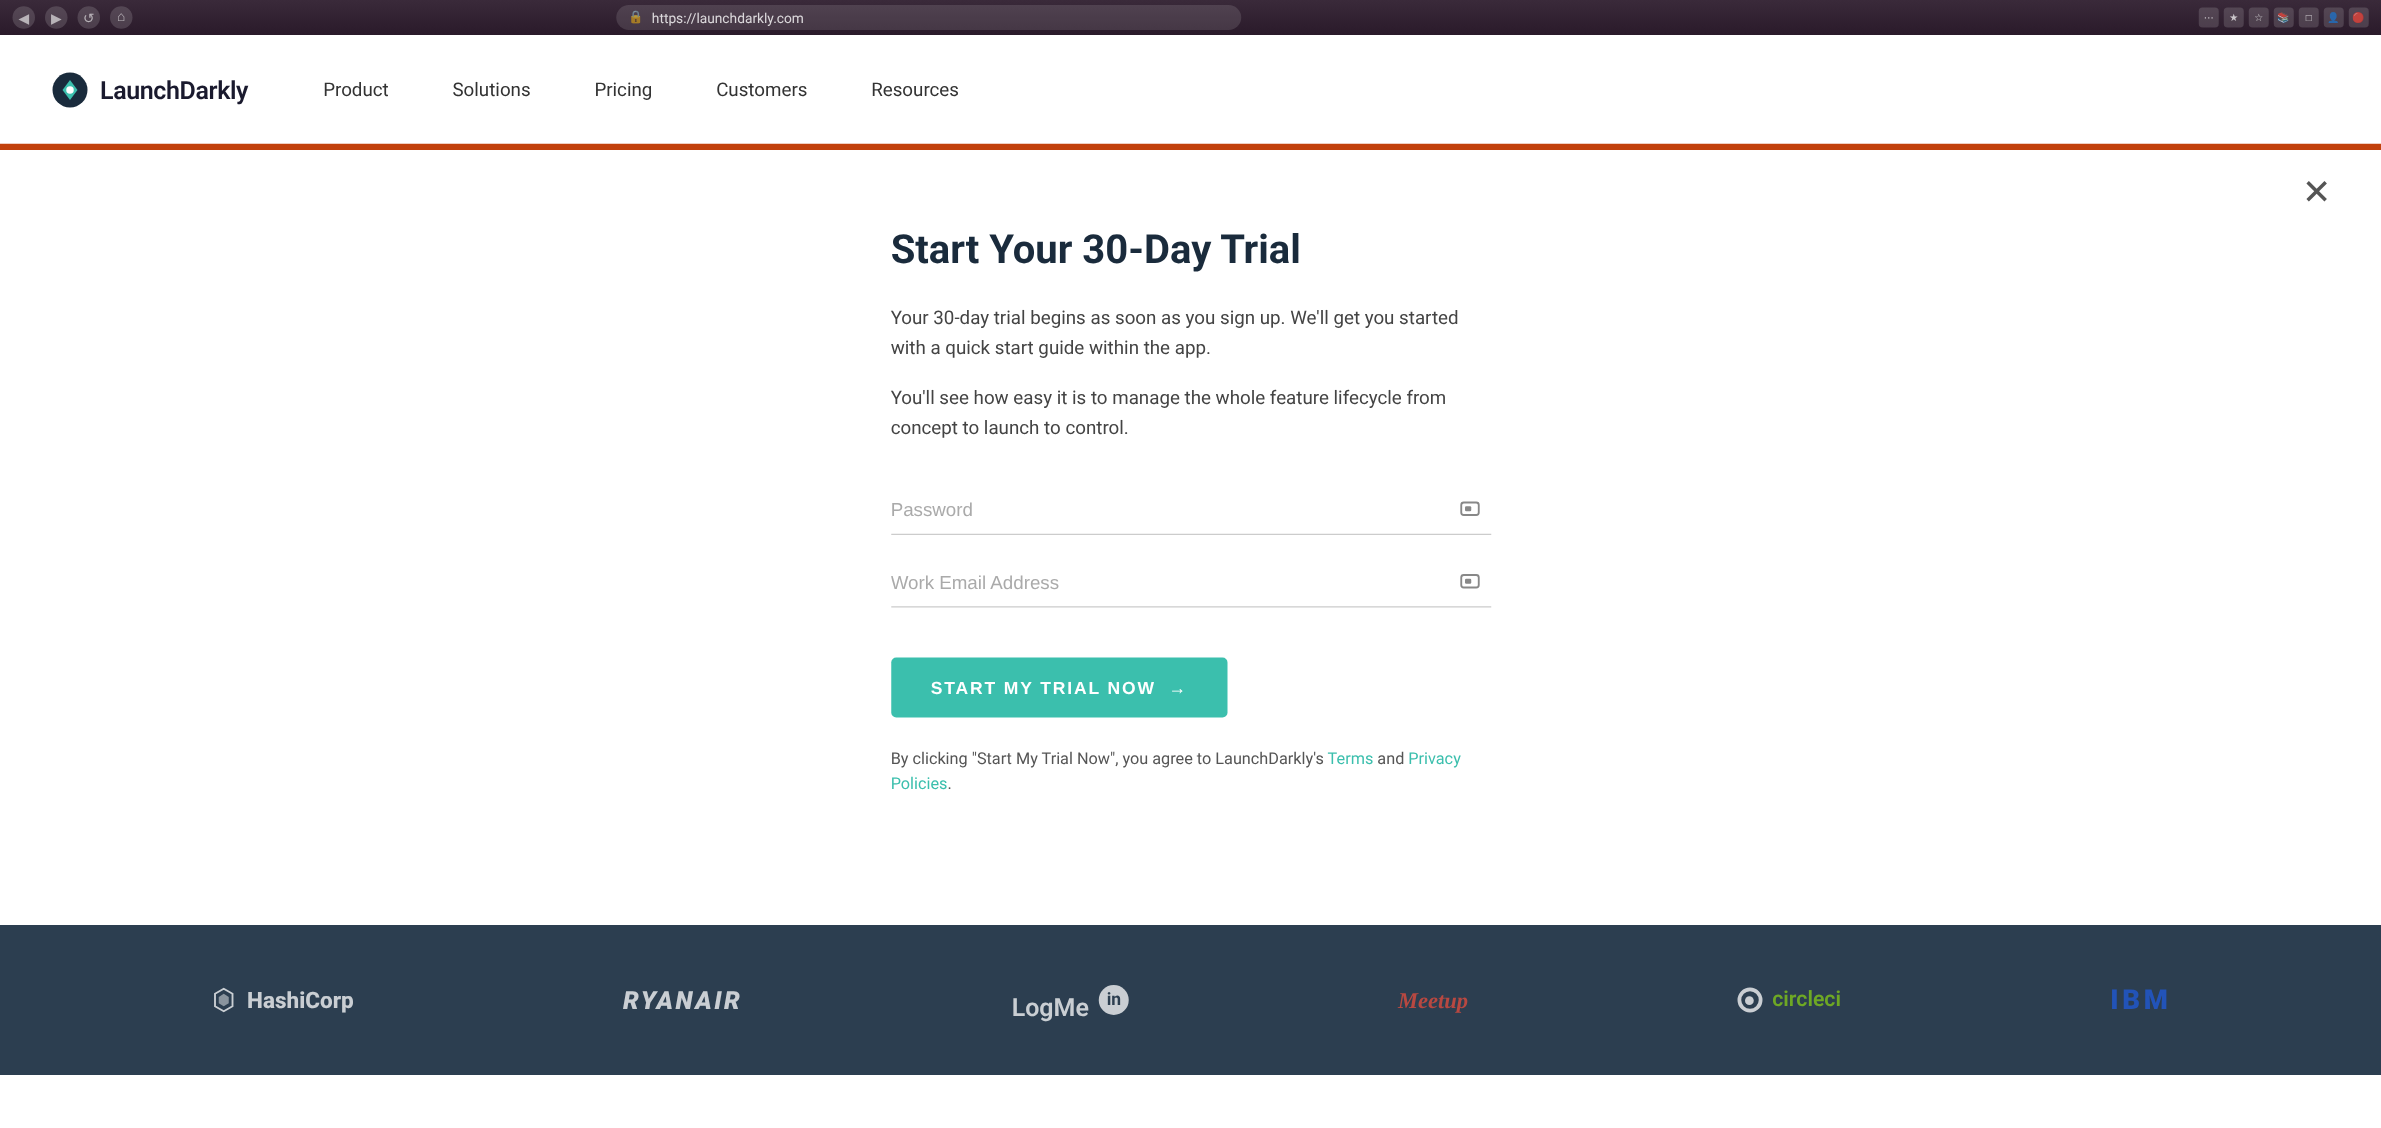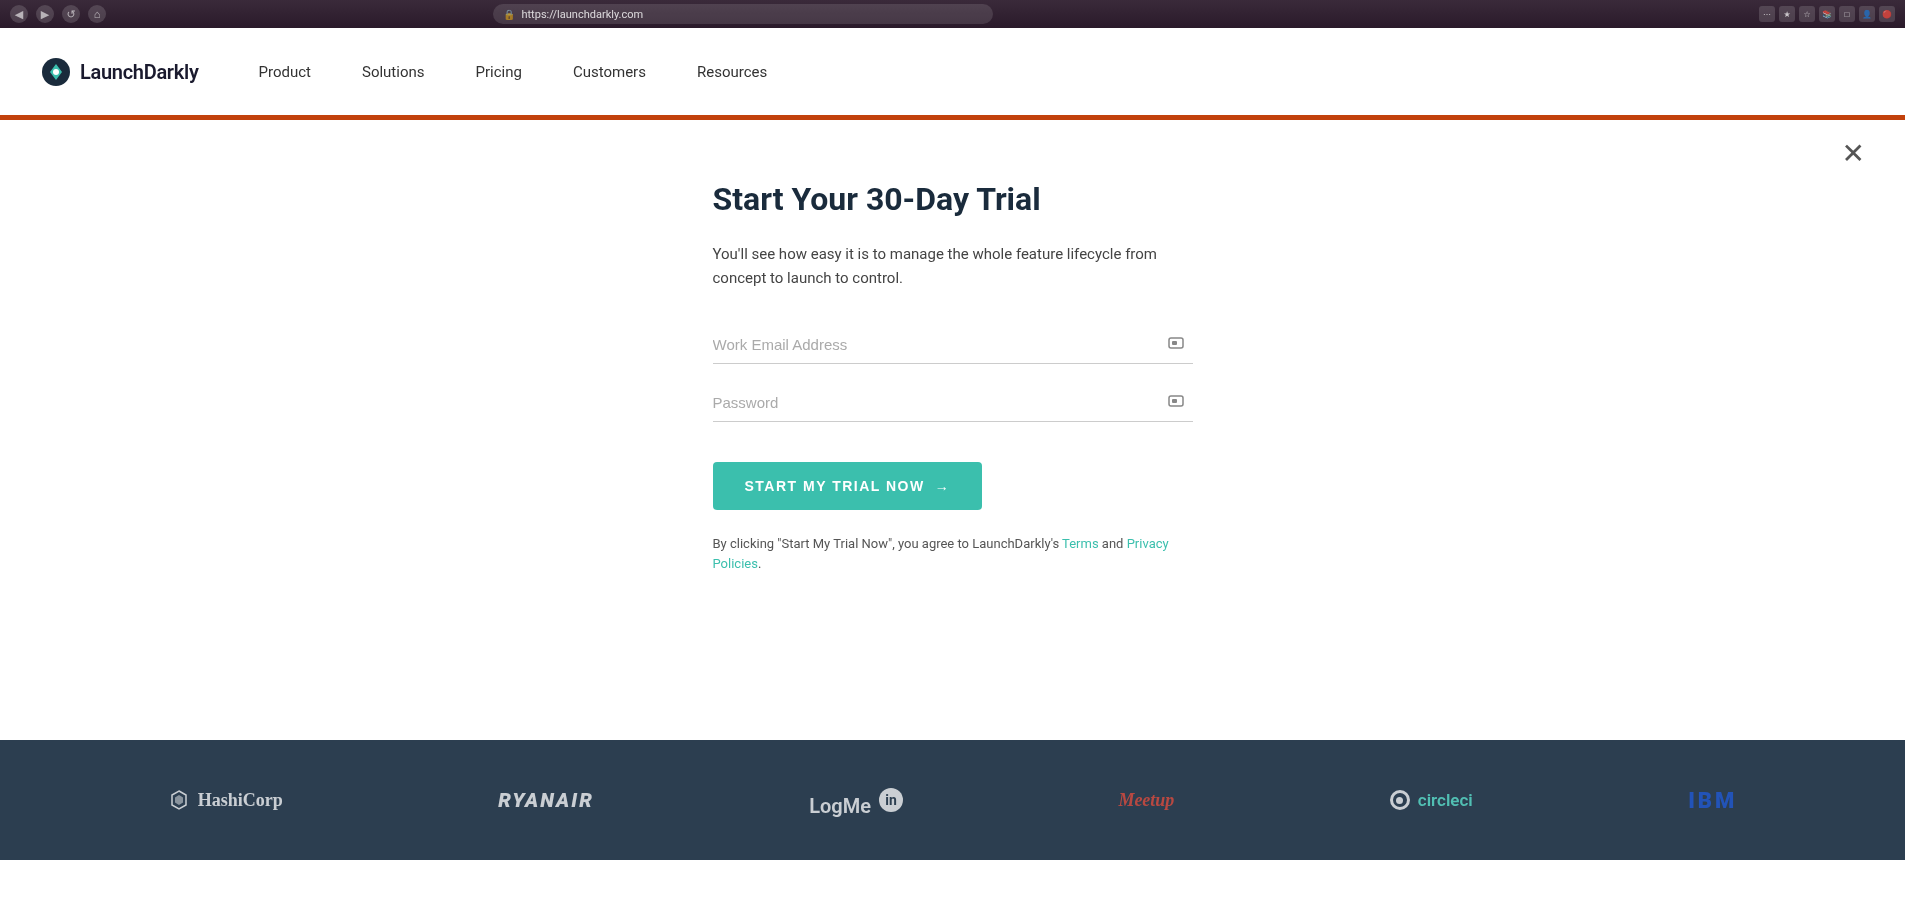--- a/index.html
+++ b/index.html
@@ -232,25 +232,25 @@
       align-items: center;
       justify-content: space-around;
       min-height: 120px;
     }
     .logo-item {
       display: flex;
       align-items: center;
       gap: 8px;
       opacity: 0.75;
     }
-    .hashicorp-logo { color: #fff; font-size: 18px; font-weight: 800; font-family: Liberation Serif, serif; }
+    .hashicorp-logo { color: #fff; font-size: 18px; font-weight: 800; }
     .ryanair-logo { color: #fff; font-size: 20px; font-weight: 900; font-style: italic; letter-spacing: 2px; }
     .logmein-logo { color: #fff; font-size: 18px; font-weight: 600; }
     .meetup-logo { color: #e74c3c; font-size: 18px; font-weight: 800; font-style: italic; font-family: Georgia, serif; }
-    .circleci-logo { color: #5eead4; font-size: 17px; font-weight: 600; }
+    .circleci-logo { color: #84cc16; font-size: 17px; font-weight: 600; }
     .ibm-logo { color: #1f5bdb; font-size: 22px; font-weight: 900; letter-spacing: 3px; }
     .circleci-circle {
       width: 20px; height: 20px;
       border-radius: 50%;
       border: 3px solid #fff;
       display: inline-flex; align-items: center; justify-content: center;
     }
     .circleci-inner {
       width: 7px; height: 7px;
       border-radius: 50%;
@@ -296,42 +296,43 @@
     <a class="nav-link" href="#">Customers</a>
     <a class="nav-link" href="#">Resources</a>
   </div>
 </nav>
 
 <div class="main-content">
   <button class="close-btn">✕</button>
 
   <div class="form-container">
     <h1 class="form-title">Start Your 30-Day Trial</h1>
+    <p class="form-desc">Your 30-day trial begins as soon as you sign up. We'll get you started with a quick start guide within the app.</p>
     <p class="form-desc-2">You'll see how easy it is to manage the whole feature lifecycle from concept to launch to control.</p>
+
+    <div class="form-group">
+      <input class="form-input" type="password" placeholder="Password" style="">
+      <span class="input-icon">
+        <svg width="18" height="18" viewBox="0 0 18 18" fill="none">
+          <rect x="2" y="4" width="14" height="10" rx="2" stroke="#888" stroke-width="1.5" fill="none"></rect>
+          <rect x="5" y="7" width="5" height="4" rx="1" fill="#888"></rect>
+        </svg>
+      </span>
+    </div>
 
     <div class="form-group">
       <input class="form-input" type="email" placeholder="Work Email Address" style="">
       <span class="input-icon">
         <svg width="18" height="18" viewBox="0 0 18 18" fill="none">
           <rect x="2" y="4" width="14" height="10" rx="2" stroke="#888" stroke-width="1.5" fill="none"></rect>
           <rect x="5" y="7" width="5" height="4" rx="1" fill="#888"></rect>
         </svg>
       </span>
     </div>
 
-    <div class="form-group">
-      <input class="form-input" type="password" placeholder="Password" style="">
-      <span class="input-icon">
-        <svg width="18" height="18" viewBox="0 0 18 18" fill="none">
-          <rect x="2" y="4" width="14" height="10" rx="2" stroke="#888" stroke-width="1.5" fill="none"></rect>
-          <rect x="5" y="7" width="5" height="4" rx="1" fill="#888"></rect>
-        </svg>
-      </span>
-    </div>
-
     <button class="submit-btn">
       <span>START MY TRIAL NOW</span>
       <span>→</span>
     </button>
 
     <p class="terms-text">
       <span>By clicking "Start My Trial Now", you agree to LaunchDarkly's </span><a class="terms-link" href="#">Terms</a><span> and </span><a class="terms-link" href="#">Privacy Policies</a><span>.</span>
     </p>
   </div>
 </div>

